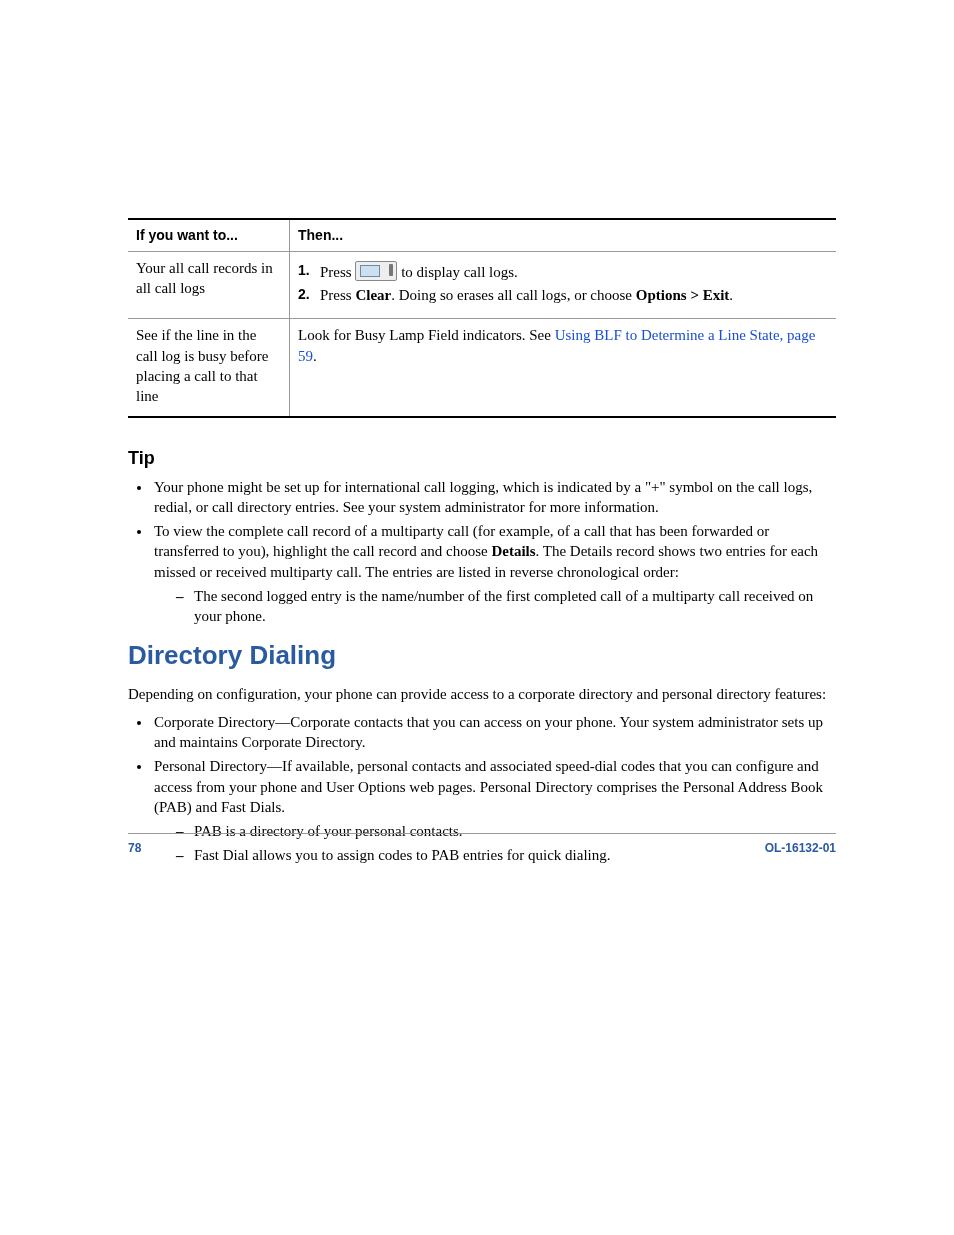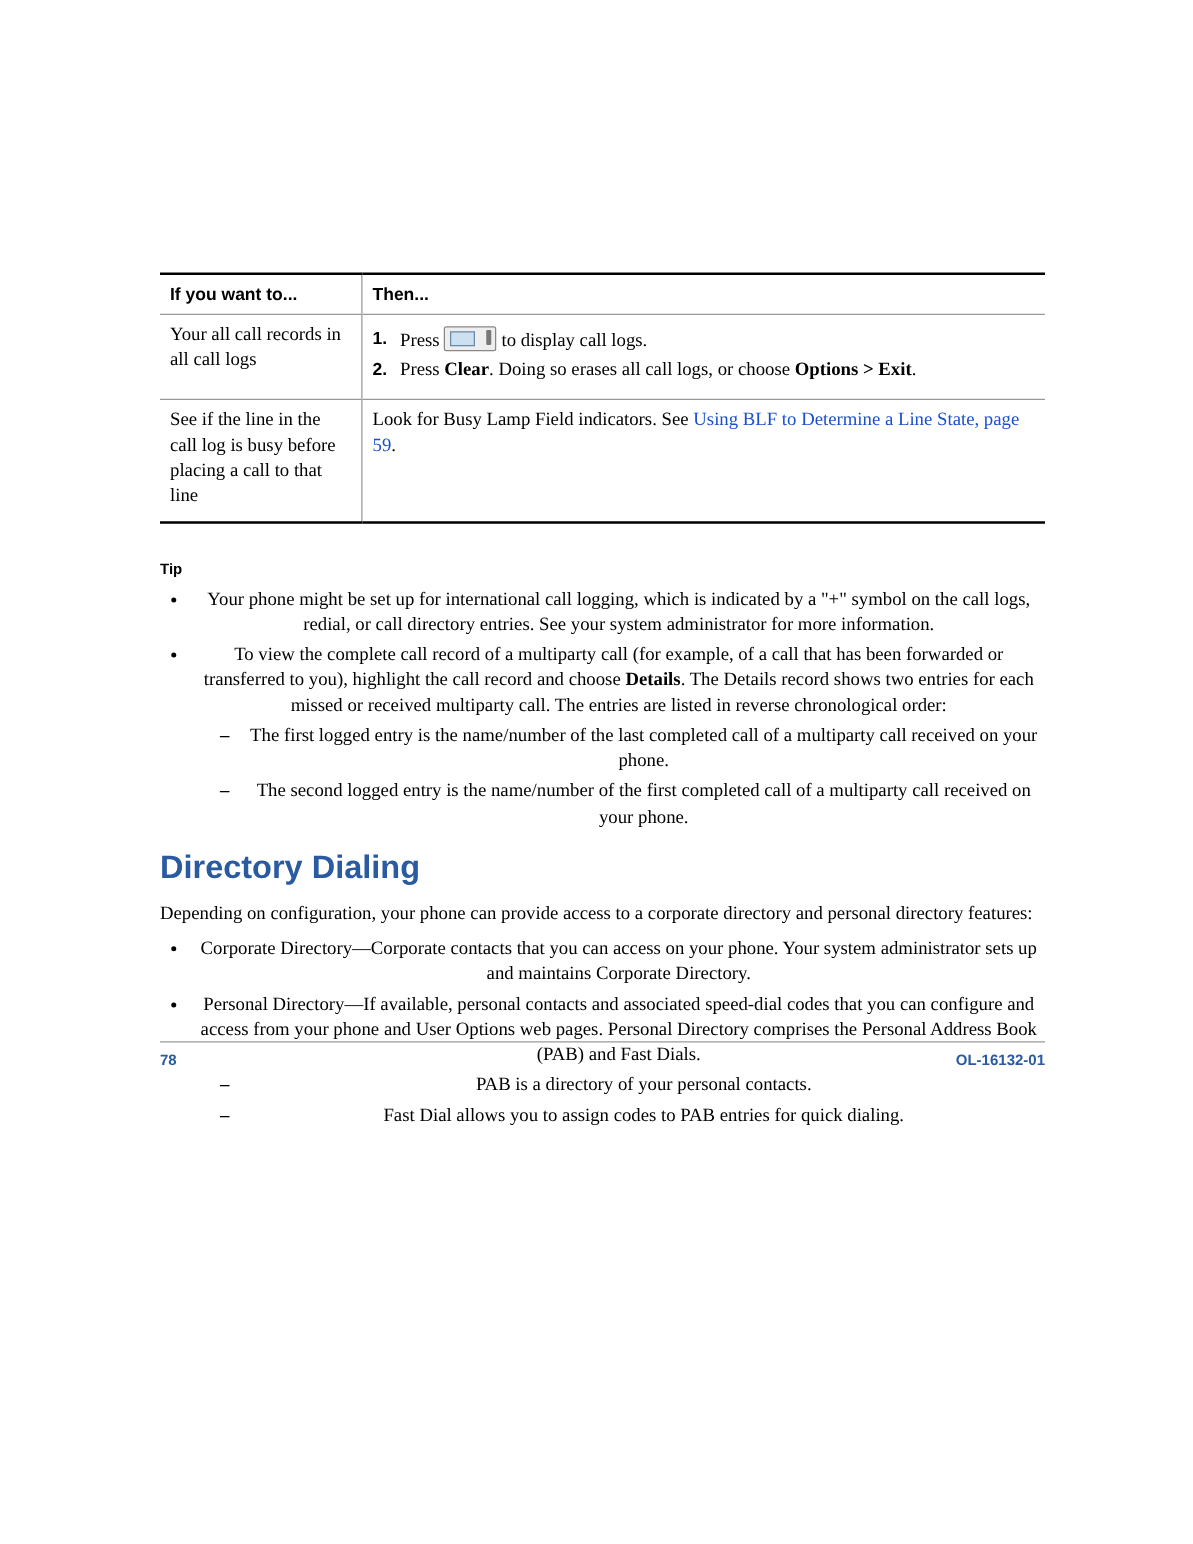--- a/index.html
+++ b/index.html
@@ -47,30 +47,30 @@
   }
   .col1 { width: 145px; }
   .ol-steps { list-style: none; padding-left: 0; margin: 0; }
   .ol-steps li { margin: 3px 0; padding-left: 22px; position: relative; }
   .ol-steps li .num { position: absolute; left: 0; font-weight: bold; font-family: Arial, Helvetica, sans-serif; font-size: 14px; }
   .link { color: #1a4fcf; }
   .bold { font-weight: bold; }
   .tip-heading {
     font-family: Arial, Helvetica, sans-serif;
     font-weight: bold;
-    font-size: 12px;
+    font-size: 18px;
     margin-top: 28px;
     margin-bottom: 6px;
   }
   ul.bullets {
     list-style: disc;
     padding-left: 24px;
     margin: 0;
   }
-  ul.bullets > li { margin: 4px 0; padding-left: 2px; text-align: center; }
+  ul.bullets > li { margin: 4px 0; padding-left: 2px; }
   ul.dashes {
     list-style: none;
     padding-left: 22px;
     margin: 4px 0;
   }
   ul.dashes > li { margin: 4px 0; position: relative; padding-left: 18px; }
   ul.dashes > li::before {
     content: "–";
     position: absolute;
     left: 0;
@@ -157,21 +157,20 @@
       </tr>
     </tbody>
   </table>
 
   <div class="tip-heading">Tip</div>
   <ul class="bullets">
     <li>Your phone might be set up for international call logging, which is indicated by a "+" symbol on the call logs, redial, or call directory entries. See your system administrator for more information.</li>
     <li>
       <span>To view the complete call record of a multiparty call (for example, of a call that has been forwarded or transferred to you), highlight the call record and choose </span><span class="bold">Details</span><span>. The Details record shows two entries for each missed or received multiparty call. The entries are listed in reverse chronological order:</span>
       <ul class="dashes">
-        <li>The first logged entry is the name/number of the last completed call of a multiparty call received on your phone.</li>
         <li>The second logged entry is the name/number of the first completed call of a multiparty call received on your phone.</li>
       </ul>
     </li>
   </ul>
 
   <h2 class="section">Directory Dialing</h2>
   <p style="margin:6px 0 8px 0;">Depending on configuration, your phone can provide access to a corporate directory and personal directory features:</p>
   <ul class="bullets">
     <li>Corporate Directory—Corporate contacts that you can access on your phone. Your system administrator sets up and maintains Corporate Directory.</li>
     <li>

